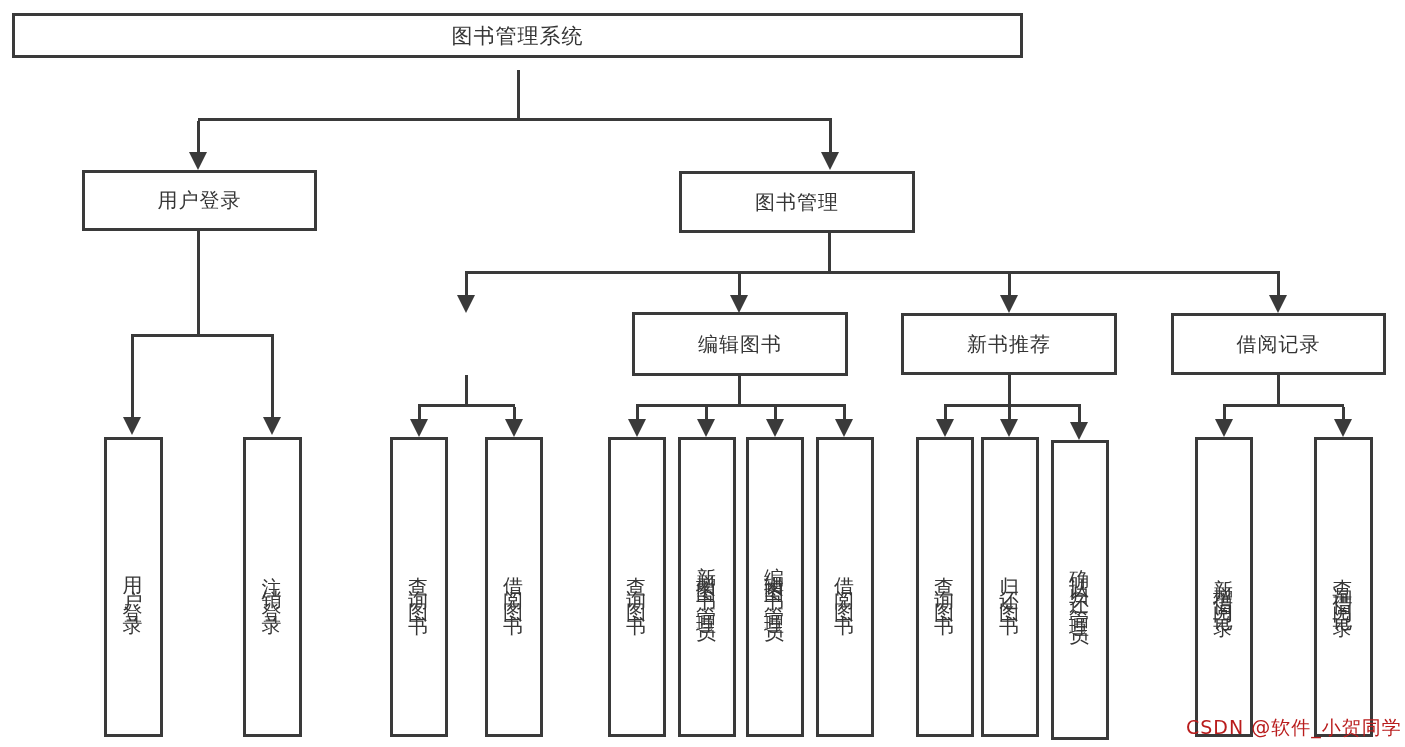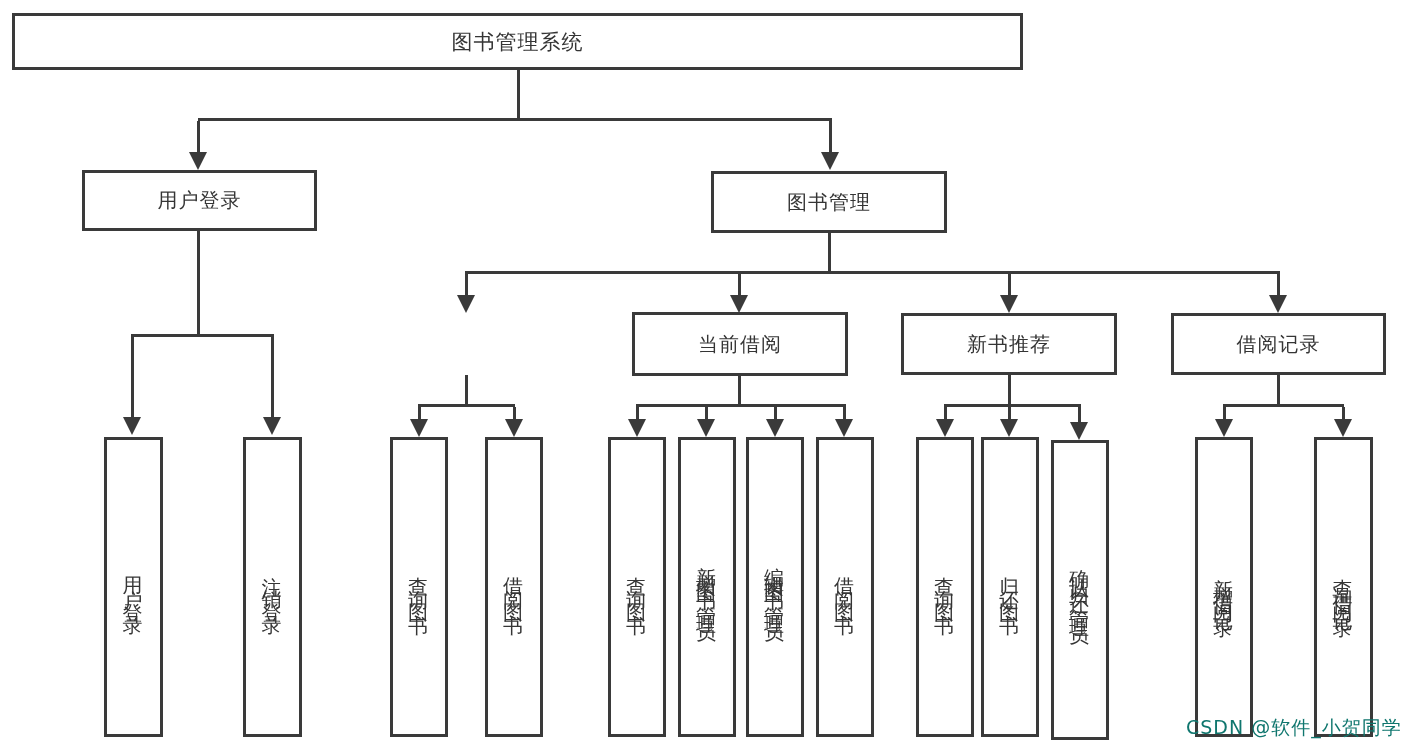--- a/index.html
+++ b/index.html
@@ -47,62 +47,62 @@
     border-left: 9px solid transparent;
     border-right: 9px solid transparent;
     border-top: 18px solid #3a3a3a;
     z-index: 1;
   }
   .watermark {
     position: absolute;
     left: 1186px;
     top: 715px;
     font-size: 19px;
-    color: #0f766e;
+    color: #b91c1c;
     letter-spacing: 1px;
     z-index: 5;
     white-space: nowrap;
   }
 </style>
 </head>
 <body>
 
 <div class="canvas">
 
-  <div class="box root-box" style="left:12px; top:13px; width:1011px; height:57px;text-align:center;">图书管理系统</div>
+  <div class="box root-box" style="left:12px; top:13px; width:1011px; height:45px;text-align:center;">图书管理系统</div>
 
   <div class="line" style="left:517px; top:70px; width:3px; height:51px;"></div>
   <div class="line" style="left:198px; top:118px; width:634px; height:3px;"></div>
   <div class="line" style="left:197px; top:121px; width:3px; height:31px;"></div>
   <div class="ah" style="left:189px; top:152px;"></div>
   <div class="line" style="left:829px; top:121px; width:3px; height:31px;"></div>
   <div class="ah" style="left:821px; top:152px;"></div>
 
   <div class="box" style="left:82px; top:170px; width:235px; height:61px;">用户登录</div>
-  <div class="box" style="left:711px; top:171px; width:236px; height:62px;">图书管理</div>
+  <div class="box" style="left:679px; top:171px; width:236px; height:62px;">图书管理</div>
 
   <div class="line" style="left:197px; top:231px; width:3px; height:106px;"></div>
   <div class="line" style="left:131px; top:334px; width:143px; height:3px;"></div>
   <div class="line" style="left:131px; top:337px; width:3px; height:81px;"></div>
   <div class="ah" style="left:123px; top:417px;"></div>
   <div class="line" style="left:271px; top:337px; width:3px; height:81px;"></div>
   <div class="ah" style="left:263px; top:417px;"></div>
 
   <div class="line" style="left:828px; top:233px; width:3px; height:41px;"></div>
   <div class="line" style="left:465px; top:271px; width:815px; height:3px;"></div>
   <div class="line" style="left:465px; top:274px; width:3px; height:21px;"></div>
   <div class="ah" style="left:457px; top:295px;"></div>
   <div class="line" style="left:738px; top:274px; width:3px; height:21px;"></div>
   <div class="ah" style="left:730px; top:295px;"></div>
   <div class="line" style="left:1008px; top:274px; width:3px; height:21px;"></div>
   <div class="ah" style="left:1000px; top:295px;"></div>
   <div class="line" style="left:1277px; top:274px; width:3px; height:21px;"></div>
   <div class="ah" style="left:1269px; top:295px;"></div>
 
-  <div class="box" style="left:632px; top:312px; width:216px; height:64px;">当前借阅</div>
+  <div class="box" style="left:632px; top:312px; width:216px; height:64px;">编辑图书</div>
   <div class="box" style="left:901px; top:313px; width:216px; height:62px;">新书推荐</div>
   <div class="box" style="left:1171px; top:313px; width:215px; height:62px;">借阅记录</div>
 
   <div class="line" style="left:465px; top:375px; width:3px; height:32px;"></div>
   <div class="line" style="left:418px; top:404px; width:97px; height:3px;"></div>
   <div class="line" style="left:418px; top:407px; width:3px; height:12px;"></div>
   <div class="ah" style="left:410px; top:419px;"></div>
   <div class="line" style="left:513px; top:407px; width:3px; height:12px;"></div>
   <div class="ah" style="left:505px; top:419px;"></div>
 

